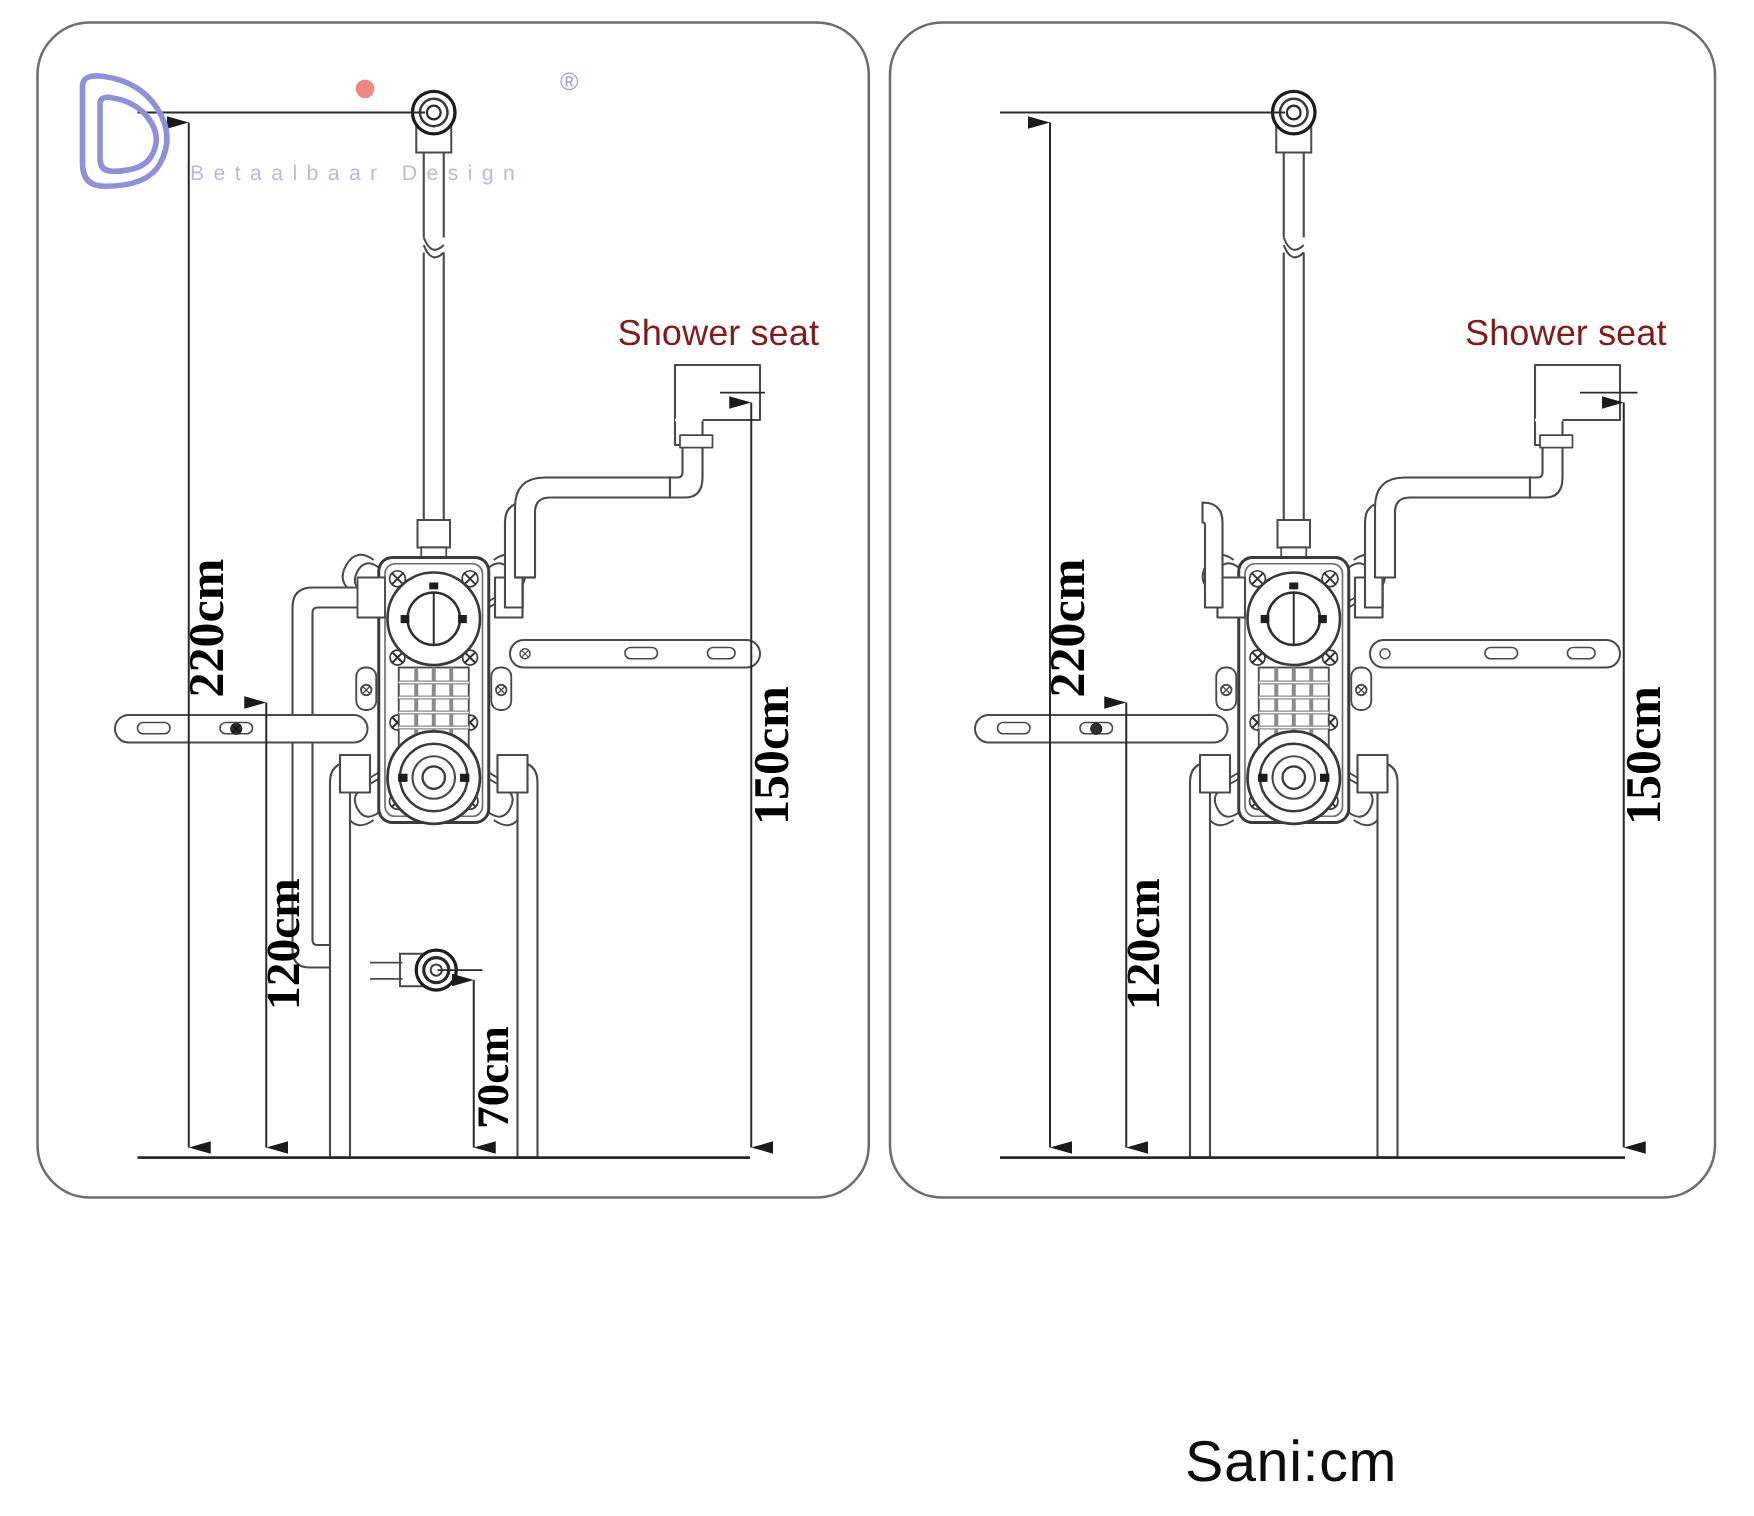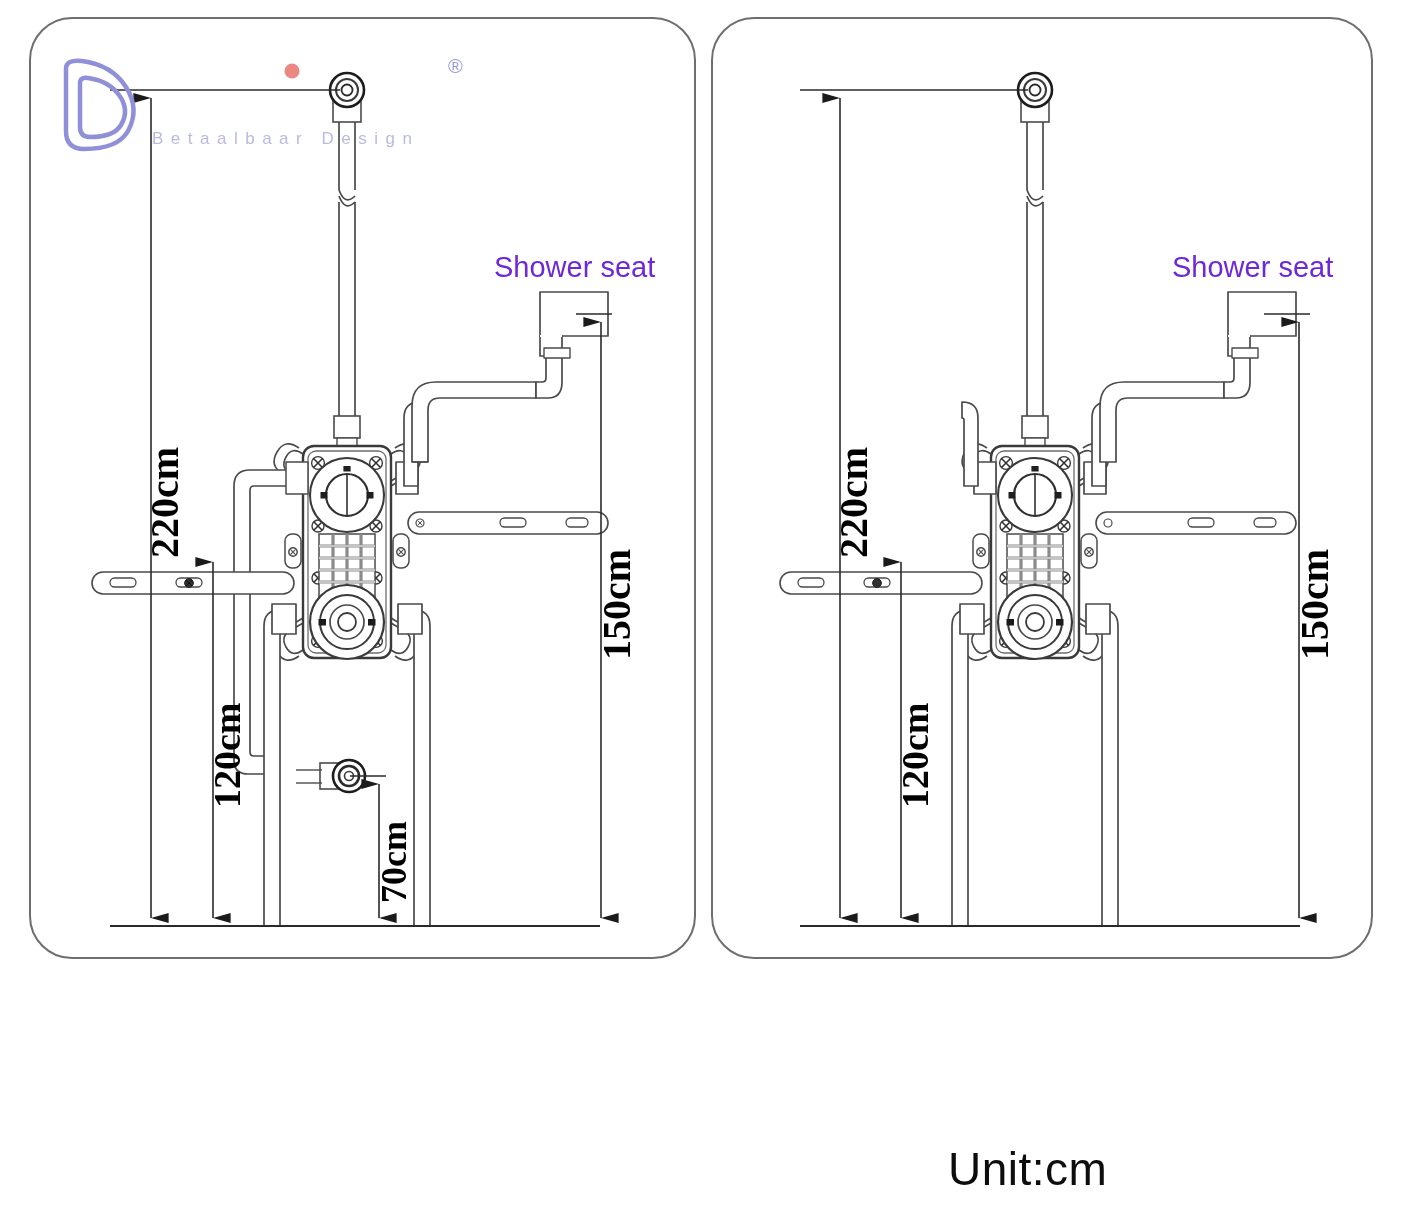--- a/index.html
+++ b/index.html
@@ -15,21 +15,21 @@
     font-family:"Liberation Sans", sans-serif;
     font-size:46px;
     color:#0d0d0d;
     letter-spacing:0.5px;
     white-space:nowrap;
   }
   .seat-label{
     position:absolute;
     font-family:"Liberation Sans", sans-serif;
     font-size:29px;
-    color:#6d28d9;
+    color:#7f1d1d;
     white-space:nowrap;
   }
   .dim-label{
     position:absolute;
     font-family:"Liberation Serif", serif;
     font-weight:bold;
     color:#000000;
     white-space:nowrap;
     transform-origin:0 0;
   }
@@ -349,15 +349,15 @@
   <div class="dim-label" style="left:373px; top:903px; font-size:36px; transform:rotate(-90deg);">70cm</div>
   <div class="dim-label" style="left:593px; top:660px; font-size:40px; transform:rotate(-90deg);">150cm</div>
 
   <div class="dim-label" style="left:830px; top:558px; font-size:40px; transform:rotate(-90deg);">220cm</div>
   <div class="dim-label" style="left:893px; top:808px; font-size:38px; transform:rotate(-90deg);">120cm</div>
   <div class="dim-label" style="left:1291px; top:660px; font-size:40px; transform:rotate(-90deg);">150cm</div>
 
   <div class="seat-label" style="left:494px; top:251px;">Shower seat</div>
   <div class="seat-label" style="left:1172px; top:251px;">Shower seat</div>
 
-  <div class="unit-label" style="left:948px; top:1142px;">Unit:cm</div>
+  <div class="unit-label" style="left:948px; top:1142px;">Sani:cm</div>
 
 </div>
 
 </body></html>

